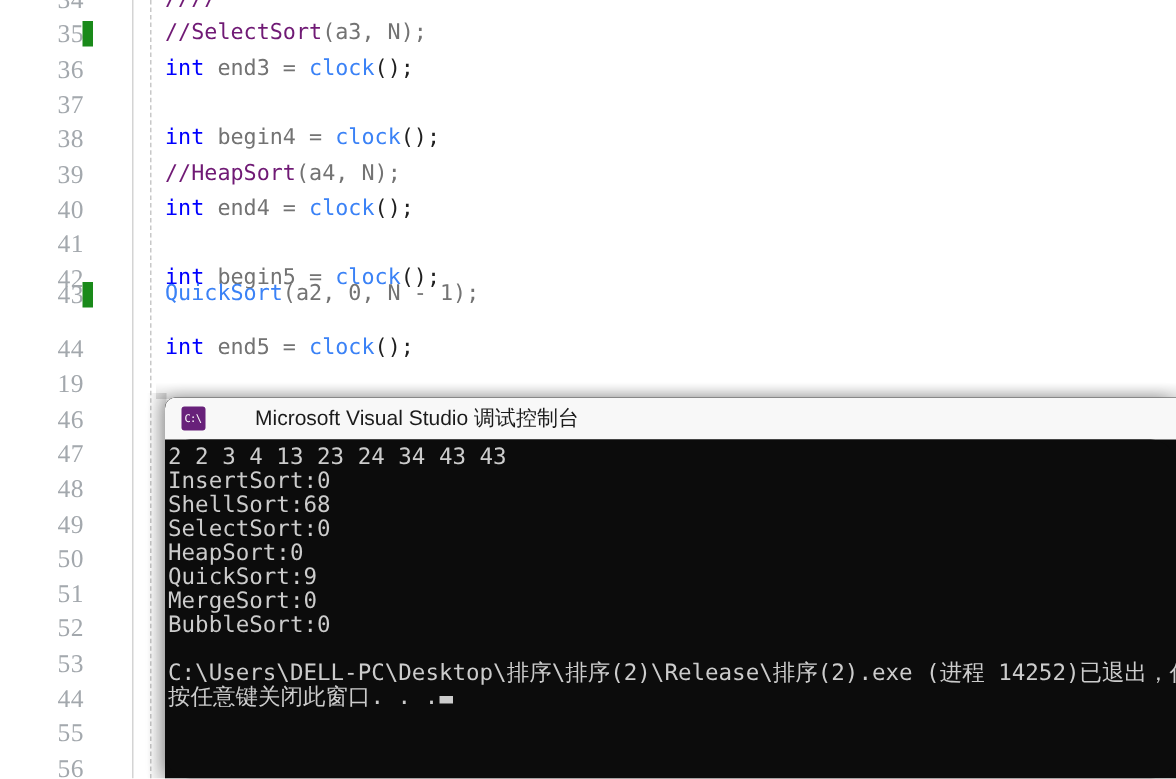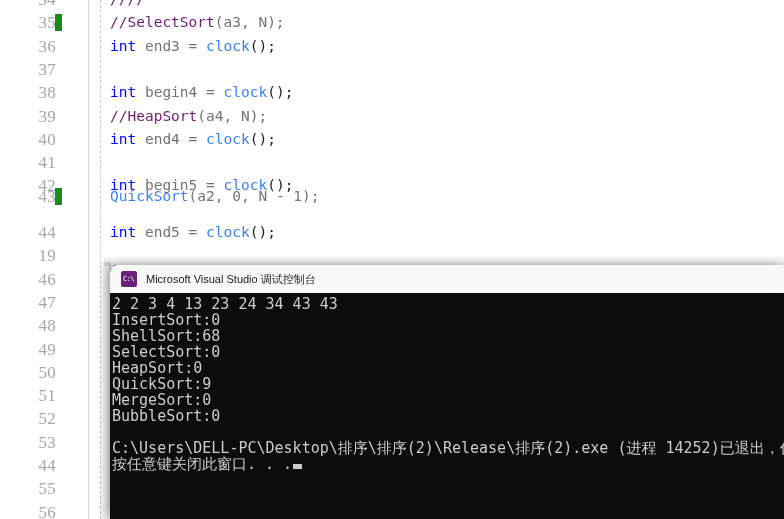--- a/index.html
+++ b/index.html
@@ -139,23 +139,24 @@
     position: absolute;
     left: 2px; top: 1px;
     font-family: "DejaVu Sans Mono", monospace;
     font-size: 7px;
     color: #ffffff;
     line-height: 14px;
     letter-spacing: -0.5px;
   }
   .console-title-text {
     font-family: "Liberation Sans", sans-serif;
-    font-size: 11px;
+    font-size: 14px;
     color: #1b1b1b;
     white-space: nowrap;
+    margin-left: 24px;
   }
 
   .console-body {
     position: absolute;
     left: 0;
     top: 28px;
     width: 674px;
     height: 226px;
     background: #0c0c0c;
     padding: 3px 0 0 2px;

